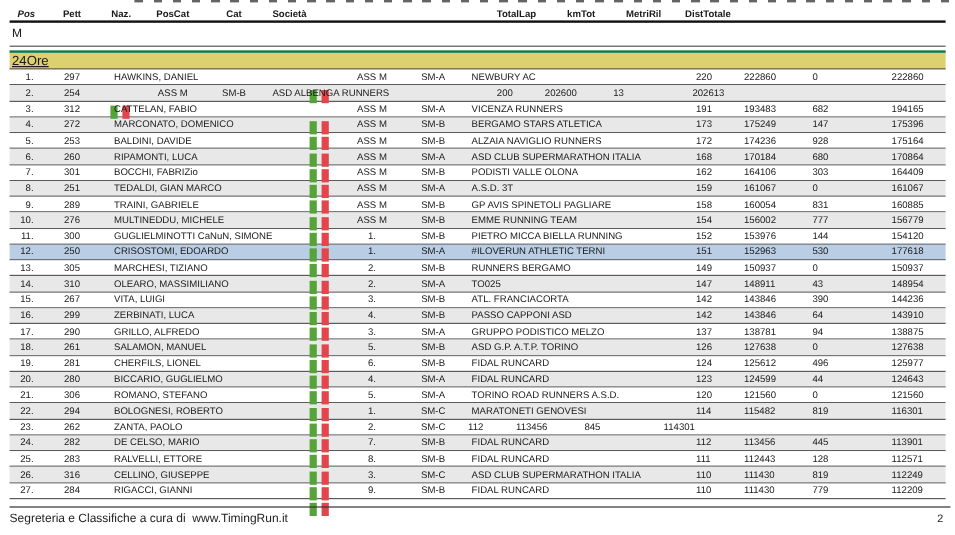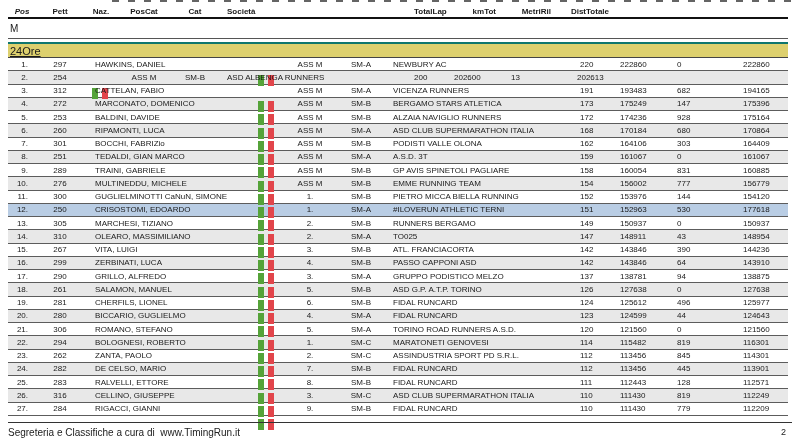--- a/index.html
+++ b/index.html
@@ -510,21 +510,20 @@
     <div class="cell c2">ZANTA, PAOLO</div>
     <div class="cell c3">
       <span class="flag">
             <span class="g"></span>
             <span class="sp"></span>
             <span class="r"></span>
           </span>
     </div>
     <div class="cell c4">2.</div>
     <div class="cell c5">SM-C</div>
-    <div class="cell c6">ASSINDUSTRIA SPORT PD S.R.L.</div>
     <div class="cell c7">112</div>
     <div class="cell c8">113456</div>
     <div class="cell c9">845</div>
     <div class="cell c10">114301</div>
   </div>
       <div class="tr alt">
     <div class="cell c0">24.</div>
     <div class="cell c1">282</div>
     <div class="cell c2">DE CELSO, MARIO</div>
     <div class="cell c3">

